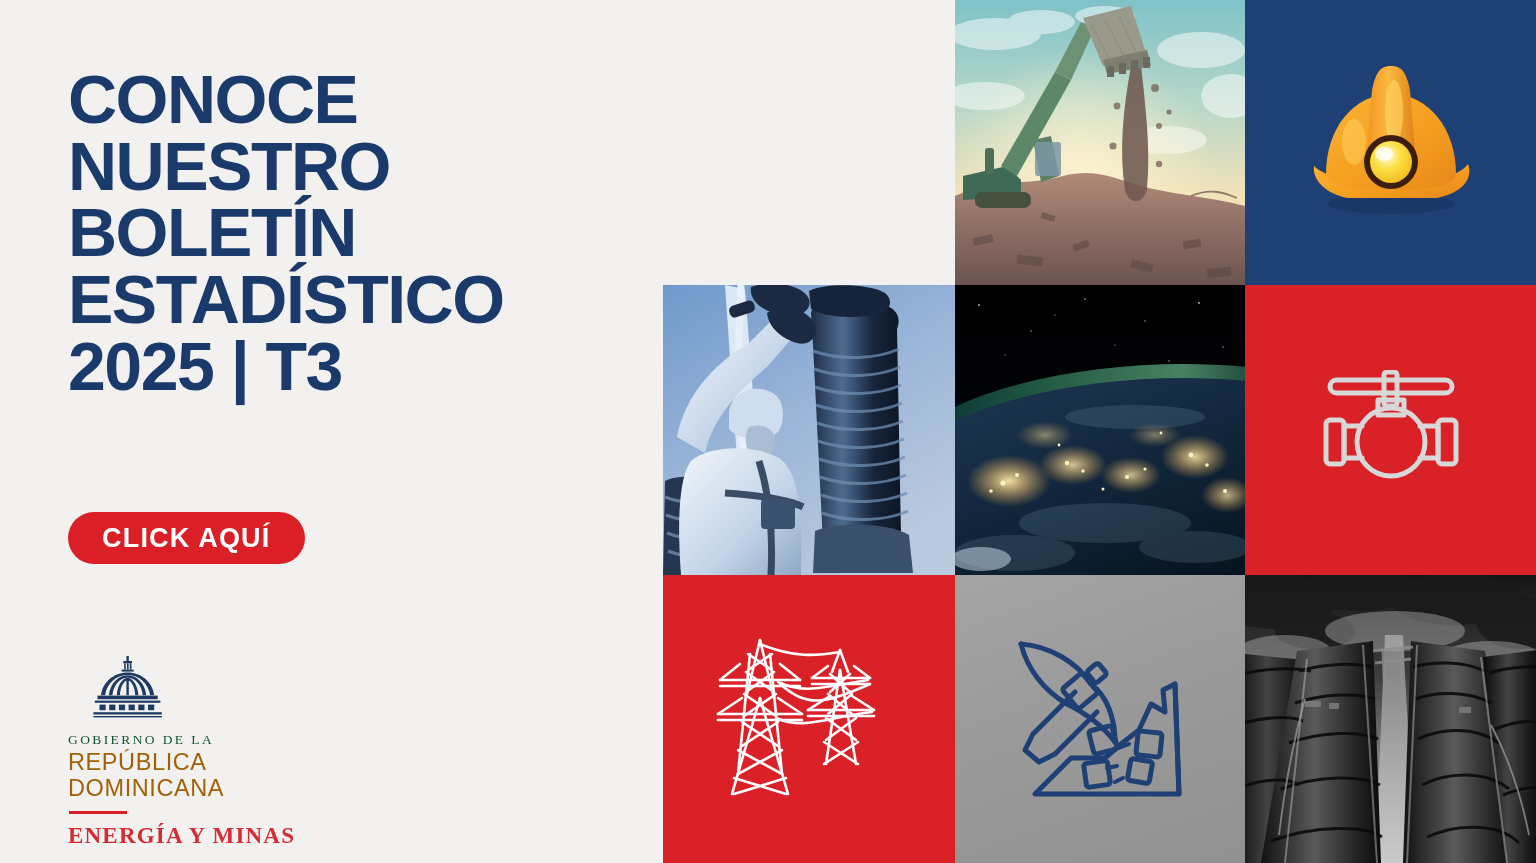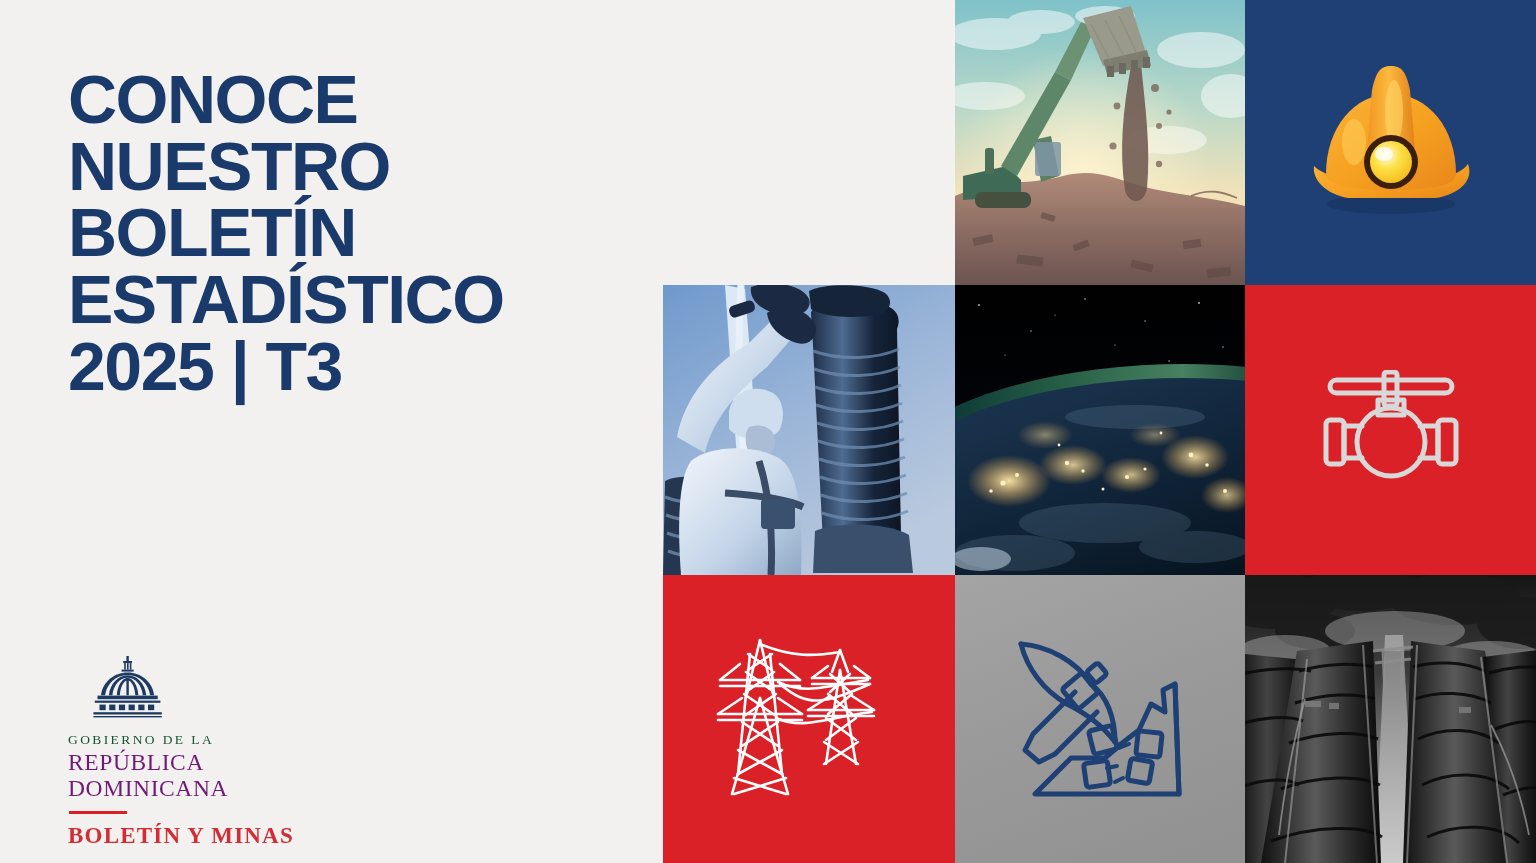--- a/index.html
+++ b/index.html
@@ -78,24 +78,24 @@
   }
   .logo-line-gobierno {
     font-family: "Liberation Serif", serif;
     font-size: 13.5px;
     letter-spacing: 2.4px;
     color: #14532d;
     margin-top: 4px;
     line-height: 1.25;
   }
   .logo-line-republica {
-    font-family: Liberation Serif, serif;
+    font-family: Liberation Sans, sans-serif;
     font-size: 23.5px;
     letter-spacing: 0.6px;
-    color: #701a75;
+    color: #a16207;
     line-height: 1.1;
     margin-top: 1px;
   }
   #logo-divider {
     width: 58px;
     height: 3px;
     background: #da1f26;
     margin: 9px 0 9px 1px;
   }
   .logo-line-energia {
@@ -151,20 +151,21 @@
 <div id="banner">
 
   <div id="left-panel">
 
     <h1 id="headline">CONOCE
 NUESTRO
 BOLETÍN
 ESTADÍSTICO
 2025 | T3</h1>
 
+    <div id="cta-button">CLICK AQUÍ</div>
 
     <div id="logo-block">
 
       <svg id="logo-dome" width="108" height="72" viewBox="0 0 108 72">
         <g fill="#1d3a63">
 
           <rect x="52.4" y="0" width="2.4" height="5"></rect>
 
           <rect x="49.2" y="5" width="8.8" height="2.2"></rect>
           <rect x="50.2" y="7.2" width="1.6" height="6.4"></rect>
@@ -188,21 +189,21 @@
           <rect x="74" y="48.6" width="6.2" height="5.6"></rect>
 
           <rect x="19.4" y="56.2" width="68.4" height="2.3"></rect>
           <rect x="19.4" y="60" width="68.4" height="1.4"></rect>
         </g>
       </svg>
 
       <div class="logo-line-gobierno">GOBIERNO DE LA</div>
       <div class="logo-line-republica">REPÚBLICA DOMINICANA</div>
       <div id="logo-divider"></div>
-      <div class="logo-line-energia">BOLETÍN Y MINAS</div>
+      <div class="logo-line-energia">ENERGÍA Y MINAS</div>
     </div>
   </div>
 
   <div id="tile-grid">
 
     <div class="tile t-r0c0 tile-empty"></div>
 
     <div class="tile t-r0c1">
       <svg class="photo" width="290" height="285" viewBox="0 0 290 285">
         <defs>

